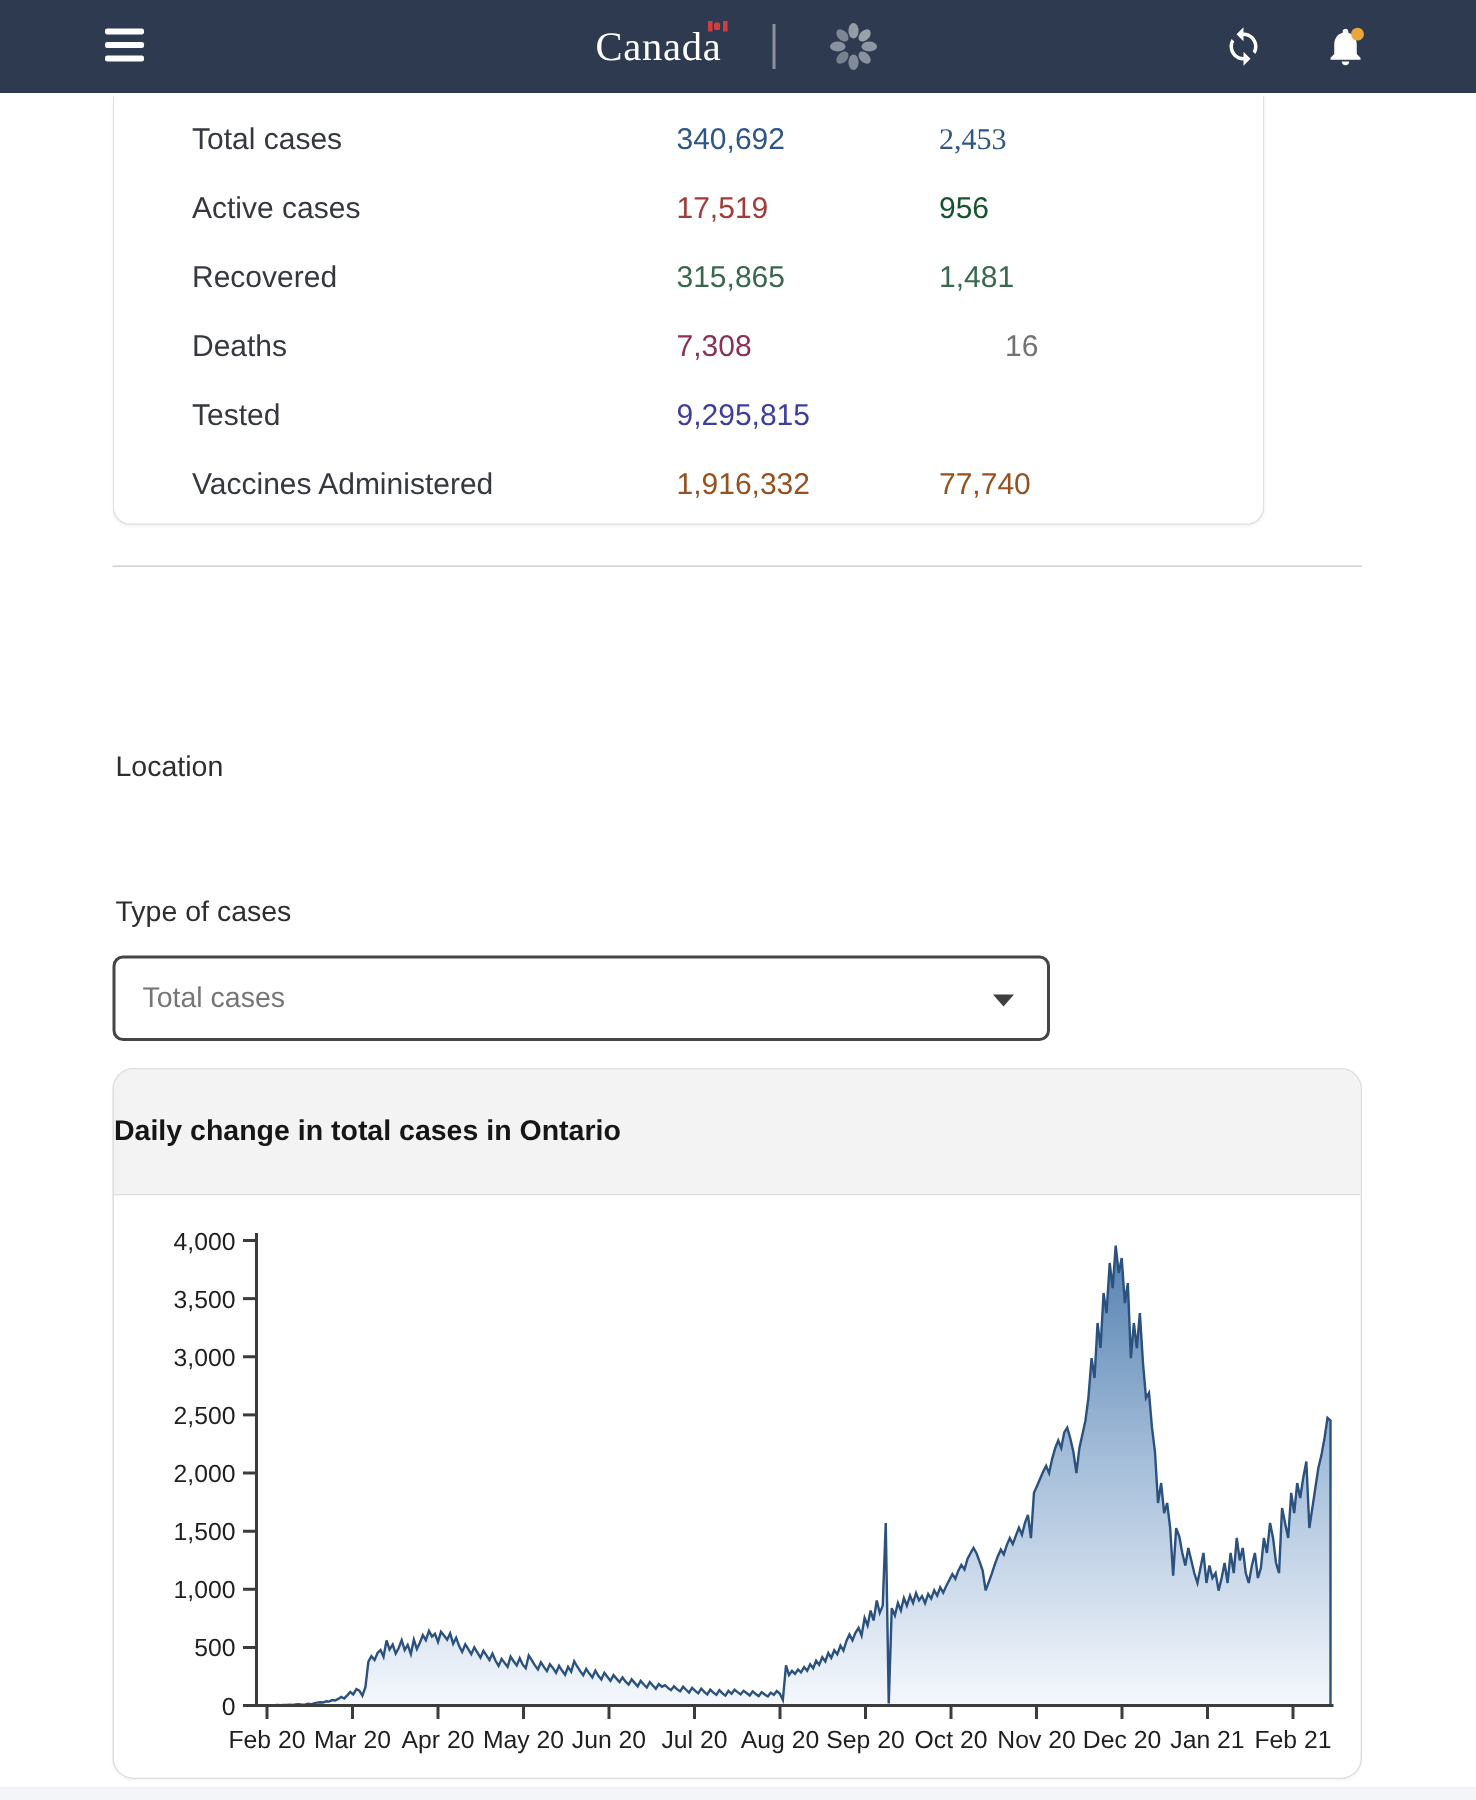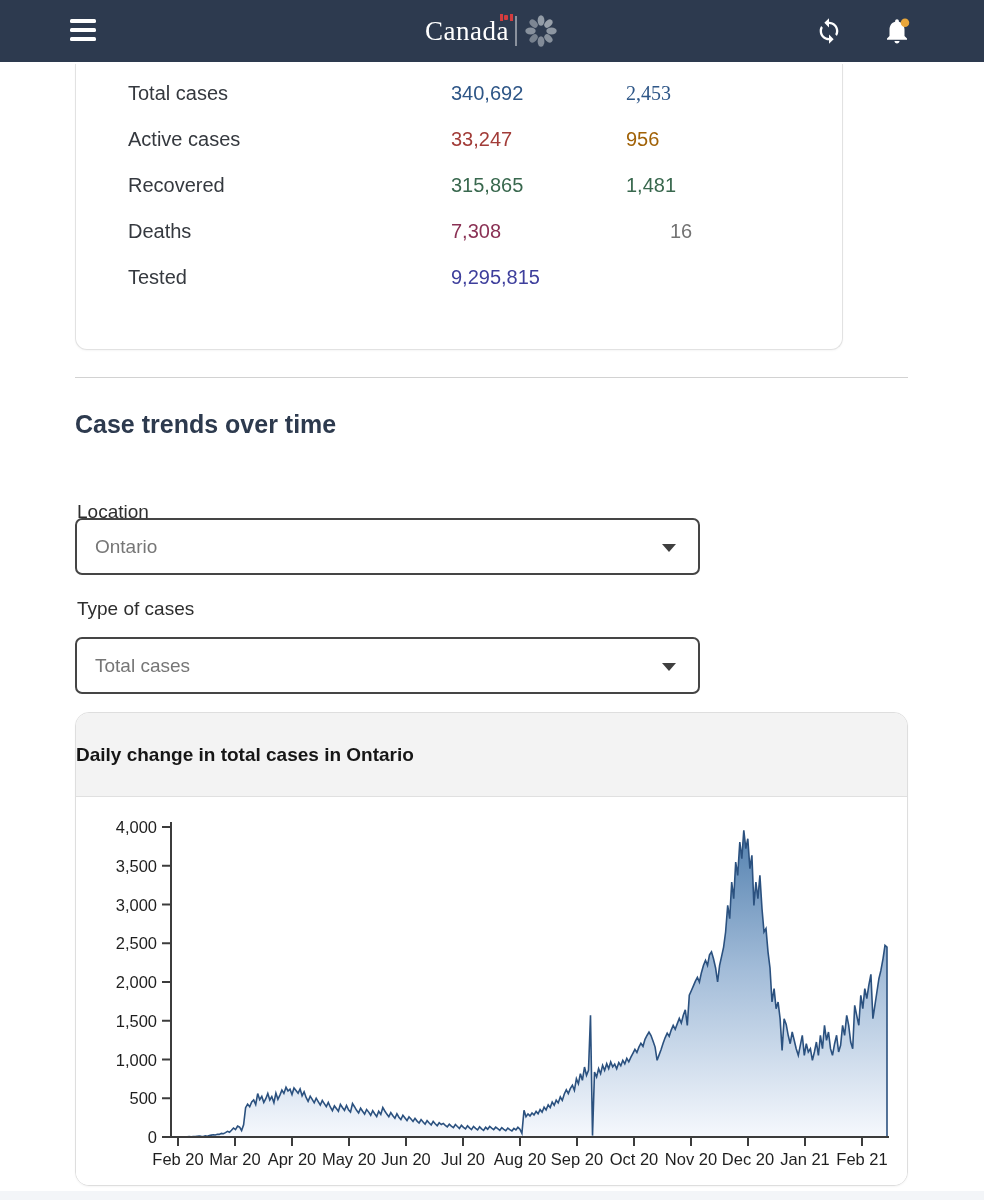--- a/index.html
+++ b/index.html
@@ -4,21 +4,21 @@
 <style>
   html,body{margin:0;padding:0;background:#ffffff;}
   #app{position:relative;width:984px;height:1200px;background:#ffffff;overflow:hidden;
        font-family:"Liberation Sans", sans-serif;}
 
   
   .navbar{position:absolute;left:0;top:0;width:984px;height:62px;background:#2d3a4f;}
   .hamburger{position:absolute;left:70px;top:19px;width:28px;height:24px;cursor:pointer;}
   .hamburger span{display:block;width:26px;height:4px;background:#fff;border-radius:1.5px;margin-bottom:5px;}
   .brandwrap{position:absolute;left:50%;top:0;transform:translateX(-50%);height:62px;
-             display:flex;align-items:center;gap:6px;}
+             display:flex;align-items:center;gap:34px;}
   .wordmark{position:relative;color:#fff;font-family:"Liberation Serif", serif;
             font-size:27px;letter-spacing:.5px;}
   .miniflag{position:absolute;right:-4px;top:-2px;width:13px;height:7px;display:flex;}
   .miniflag i{display:block;background:#d43d3f;width:3px;height:7px;}
   .miniflag i.mid{width:4px;height:5px;margin:1px 1.5px 0 1.5px;border-radius:1px;}
   .navdivider{width:2px;height:30px;background:rgba(255,255,255,.45);}
   .navicon{position:absolute;top:0;height:62px;display:flex;align-items:center;cursor:pointer;}
   .navicon.refresh{left:815px;}
   .navicon.bell{left:882px;}
 
@@ -104,49 +104,49 @@
   </div>
 
   <div class="stats-card" id="statsRows">
       <div class="srow">
         <span class="lbl">Total cases</span>
         <span class="val" style="color: rgb(46, 86, 135);">340,692</span>
         <span class="chg" style="color: rgb(46, 86, 135); font-family: Liberation Serif, serif;">2,453</span>
       </div>
       <div class="srow">
         <span class="lbl">Active cases</span>
-        <span class="val" style="color: rgb(162, 60, 56);">33,247</span>
-        <span class="chg" style="color: #a16207; text-align: center;">956</span>
+        <span class="val" style="color: rgb(162, 60, 56);">17,519</span>
+        <span class="chg" style="color: #14532d; text-align: center;">956</span>
       </div>
       <div class="srow">
         <span class="lbl">Recovered</span>
         <span class="val" style="color: rgb(57, 104, 78);">315,865</span>
         <span class="chg" style="color: rgb(57, 104, 78);">1,481</span>
       </div>
       <div class="srow">
         <span class="lbl">Deaths</span>
         <span class="val" style="color: rgb(138, 49, 84);">7,308</span>
         <span class="chg" style="color: #737373; margin-left: 44px;">16</span>
       </div>
       <div class="srow">
         <span class="lbl">Tested</span>
         <span class="val" style="color: rgb(62, 63, 156);">9,295,815</span>
         <span class="chg" style="color: rgb(62, 63, 156);"></span>
       </div>
+      <div class="srow">
+        <span class="lbl">Vaccines Administered</span>
+        <span class="val" style="color: rgb(150, 81, 31);">1,916,332</span>
+        <span class="chg" style="color: rgb(150, 81, 31);">77,740</span>
+      </div>
     </div>
 
   <div class="divider"></div>
 
-  <div class="heading">Case trends over time</div>
 
   <div class="fieldlabel" style="top:479px;margin-top:22px;">Location</div>
-  <div class="selectbox" style="top:518px;">
-    <span class="sval">Ontario</span>
-    <span class="caret"></span>
-  </div>
 
   <div class="fieldlabel" style="top:598px;">Type of cases</div>
   <div class="selectbox" style="top:637px;">
     <span class="sval">Total cases</span>
     <span class="caret"></span>
   </div>
 
   <div class="chart-card">
     <div class="chart-head">
       <span class="ctitle">Daily change in total cases in Ontario</span>

